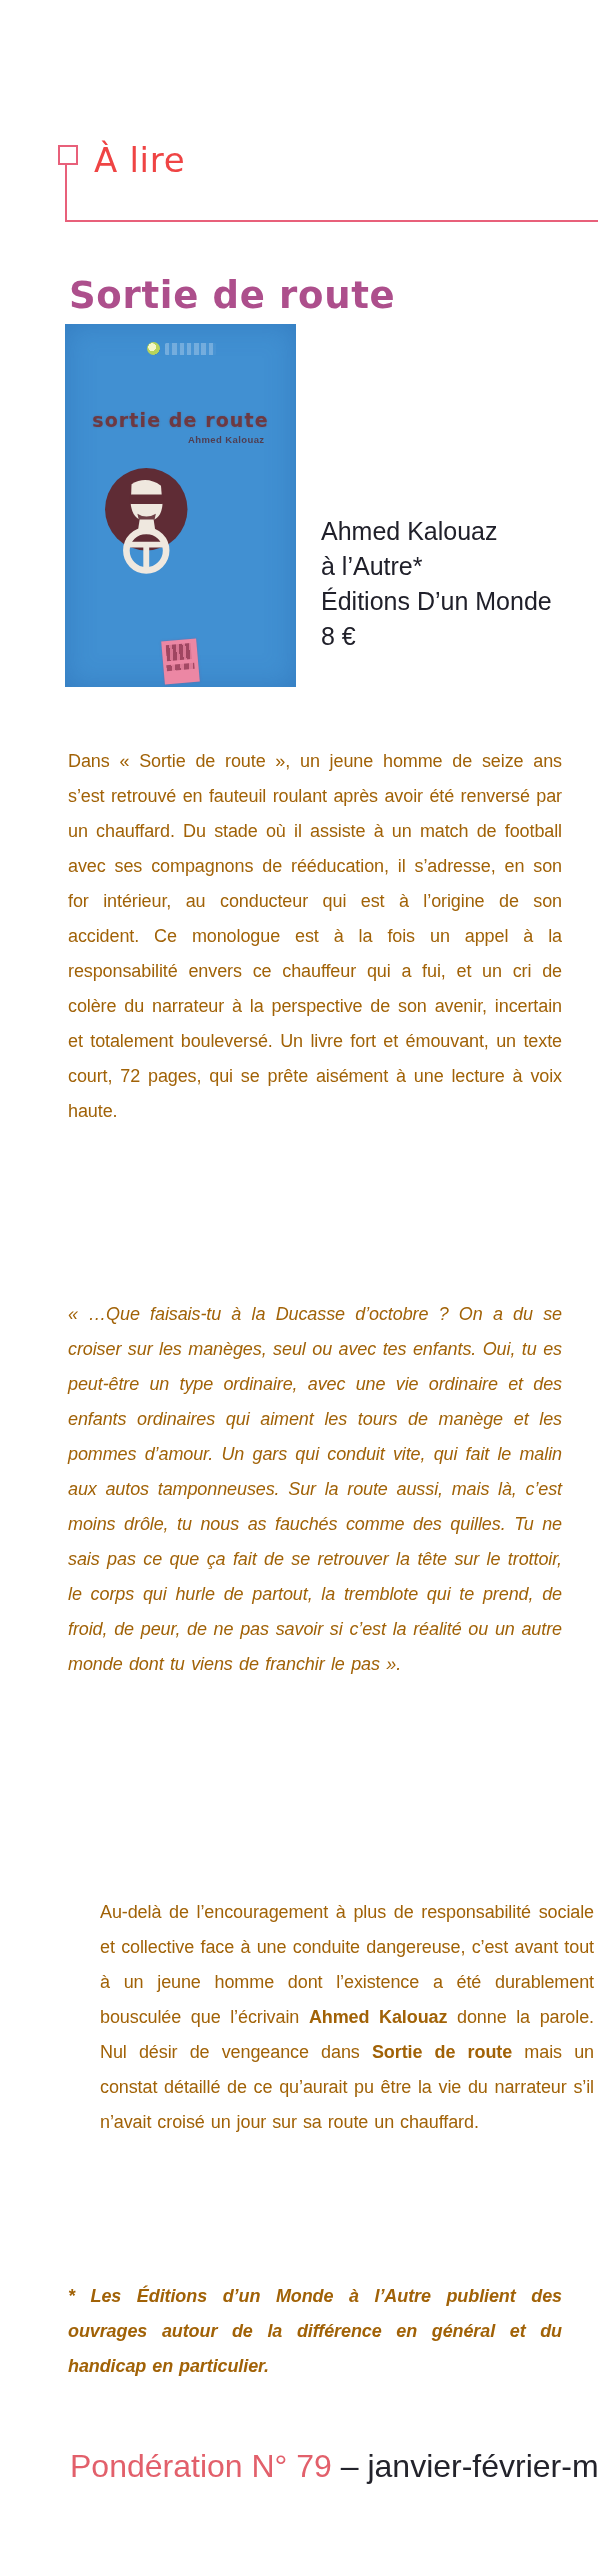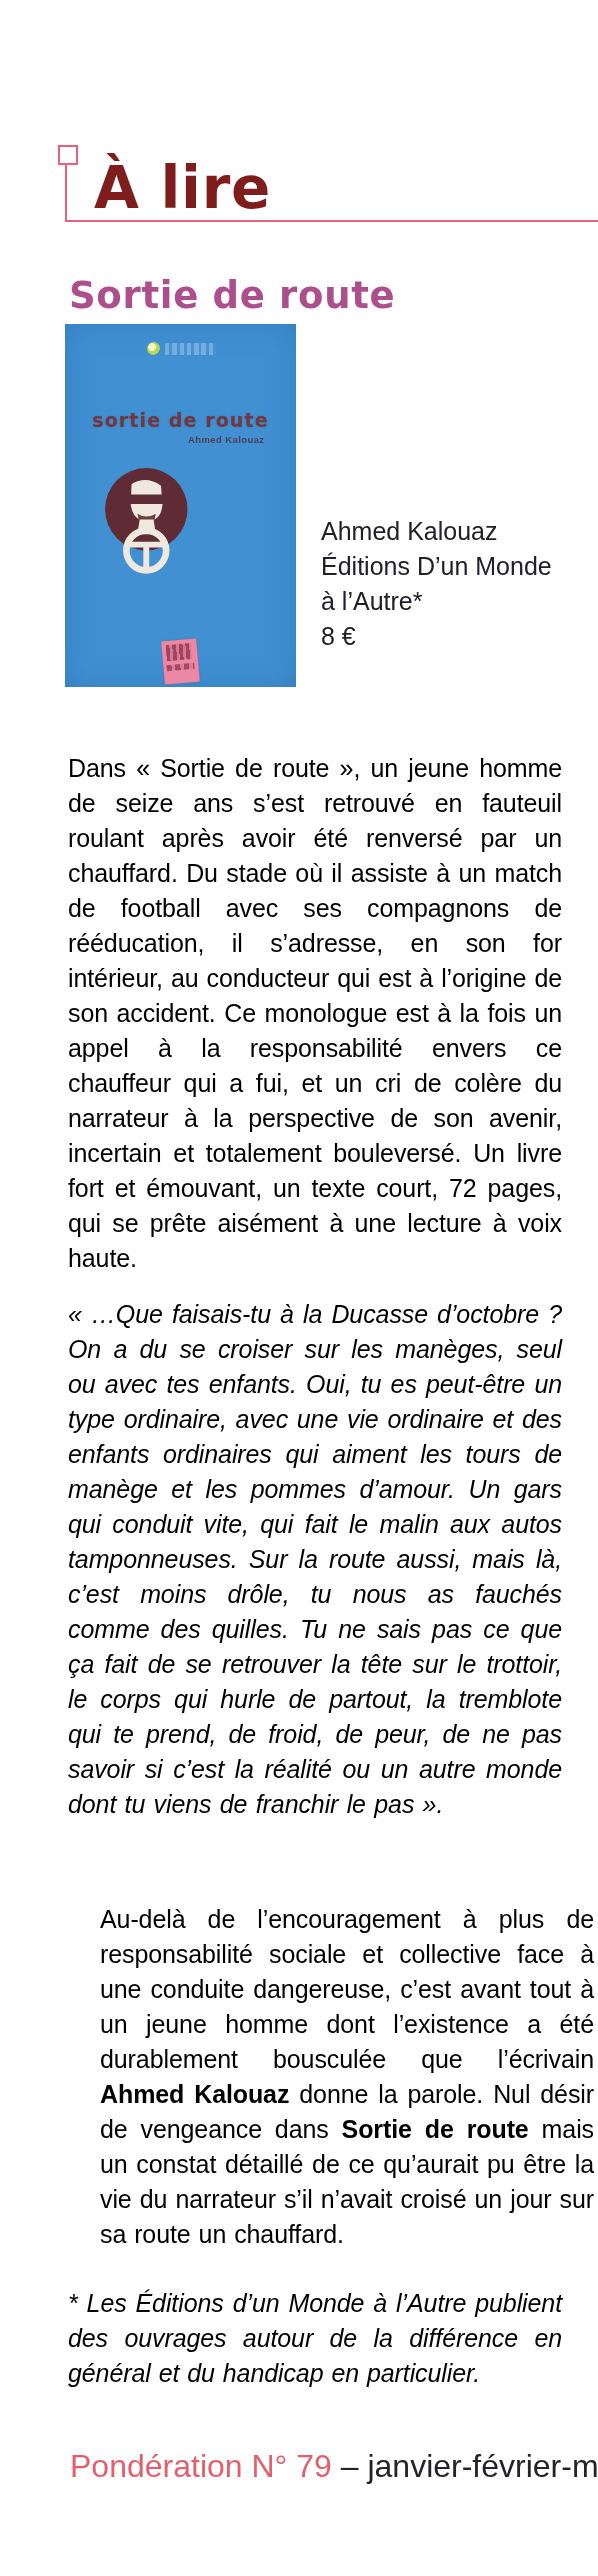--- a/index.html
+++ b/index.html
@@ -5,21 +5,21 @@
   html,body{margin:0;padding:0;background:#ffffff;}
   body{
     width:599px;height:2576px;position:relative;overflow:hidden;
     font-family:"Liberation Sans",sans-serif;color:#1b1b22;
     -webkit-font-smoothing:antialiased;
   }
   .abs{position:absolute;}
   
   .section-title{
     left:94px;top:120px;font-family:"DejaVu Sans",sans-serif;
-    font-size:58px;font-weight:bold;color:#7f1d1d;letter-spacing:0.7px;line-height:1;
+    font-size:34px;font-weight:normal;color:#ef4444;letter-spacing:0.7px;line-height:1;
   }
   .bullet-square{
     left:58px;top:145px;width:16px;height:16px;background:#ffffff;
     border:2.2px solid #e8607a;
   }
   .rule-v{left:65px;top:164px;width:1.5px;height:57px;background:#e8607a;}
   .rule-h{left:65px;top:220px;width:534px;height:2.2px;background:#e8607a;}
   
   .article-title{
     left:69px;top:245px;font-family:"DejaVu Sans",sans-serif;
@@ -56,27 +56,27 @@
     transform:rotate(-5deg);box-shadow:0 0 2.2px rgba(180,60,100,.4);
   }
   .sticker-mark1{position:absolute;left:3.7px;top:3.7px;width:25px;height:16px;
     background:repeating-linear-gradient(90deg,#8c3550 0 3.7px,rgba(140,53,80,.25) 3.7px 6.6px);opacity:.8;}
   .sticker-mark2{position:absolute;left:2.9px;top:24px;width:28px;height:5.9px;
     background:repeating-linear-gradient(90deg,#8c3550 0 5.1px,rgba(140,53,80,.2) 5.1px 8.8px);opacity:.75;}
   
   .info{left:321px;top:514px;width:250px;font-size:25px;line-height:35px;color:#20202a;}
   
   .para{
-    left:68px;width:494px;font-size:25px;line-height:35px;
-    text-align:justify;color:#000000;letter-spacing:-0.1px;word-spacing:1.1px;
+    left:68px;width:494px;font-size:18px;line-height:35px;
+    text-align:justify;color:#a16207;letter-spacing:-0.1px;word-spacing:1.1px;
   }
   .p1{top:726px;}
   .quote{top:1289px;font-style:italic;word-spacing:1.5px;margin-top:8px;}
   .p3{top:1877px;margin-left:32px;}
-  .footnote{top:2261px;font-style:italic;}
+  .footnote{top:2261px;font-style:italic;font-weight:bold;}
   .b{font-weight:bold;}
   
   .page-footer{left:70px;top:2452px;font-size:32px;line-height:29px;white-space:nowrap;}
   .footer-magazine{color:#e2606b;}
   .footer-issue{color:#23232b;}
 </style>
 </head>
 <body>
 
 <div class="abs bullet-square"></div>
@@ -104,22 +104,22 @@
     <line x1="56" y1="104" x2="56" y2="136" stroke="#efe8df" stroke-width="8"></line>
   </svg>
   <div class="abs sticker">
     <span class="sticker-mark1"></span>
     <span class="sticker-mark2"></span>
   </div>
 </div>
 
 <div class="abs info">
   <div>Ahmed Kalouaz</div>
+  <div>à l’Autre*</div>
   <div>Éditions D’un Monde</div>
-  <div>à l’Autre*</div>
   <div>8 €</div>
 </div>
 
 <p class="abs para p1">Dans « Sortie de route », un jeune homme de seize ans s’est retrouvé en fauteuil roulant après avoir été renversé par un chauffard. Du stade où il assiste à un match de football avec ses compagnons de rééducation, il s’adresse, en son for intérieur, au conducteur qui est à l’origine de son accident. Ce monologue est à la fois un appel à la responsabilité envers ce chauffeur qui a fui, et un cri de colère du narrateur à la perspective de son avenir, incertain et totalement bouleversé. Un livre fort et émouvant, un texte court, 72 pages, qui se prête aisément à une lecture à voix haute.</p>
 <p class="abs para quote">« …Que faisais-tu à la Ducasse d’octobre ? On a du se croiser sur les manèges, seul ou avec tes enfants. Oui, tu es peut-être un type ordinaire, avec une vie ordinaire et des enfants ordinaires qui aiment les tours de manège et les pommes d’amour. Un gars qui conduit vite, qui fait le malin aux autos tamponneuses. Sur la route aussi, mais là, c’est moins drôle, tu nous as fauchés comme des quilles. Tu ne sais pas ce que ça fait de se retrouver la tête sur le trottoir, le corps qui hurle de partout, la tremblote qui te prend, de froid, de peur, de ne pas savoir si c’est la réalité ou un autre monde dont tu viens de franchir le pas ».</p>
 <p class="abs para p3"><span>Au-delà de l’encouragement à plus de responsabilité sociale et collective face à une conduite dangereuse, c’est avant tout à un jeune homme dont l’existence a été durablement bousculée que l’écrivain </span><span class="b">Ahmed Kalouaz</span><span> donne la parole. Nul désir de vengeance dans </span><span class="b">Sortie de route</span><span> mais un constat détaillé de ce qu’aurait pu être la vie du narrateur s’il n’avait croisé un jour sur sa route un chauffard.</span></p>
 <p class="abs para footnote">* Les Éditions d’un Monde à l’Autre publient des ouvrages autour de la différence en général et du handicap en particulier.</p>
 
 <div class="abs page-footer">
   <span class="footer-magazine">Pondération N° 79</span>

